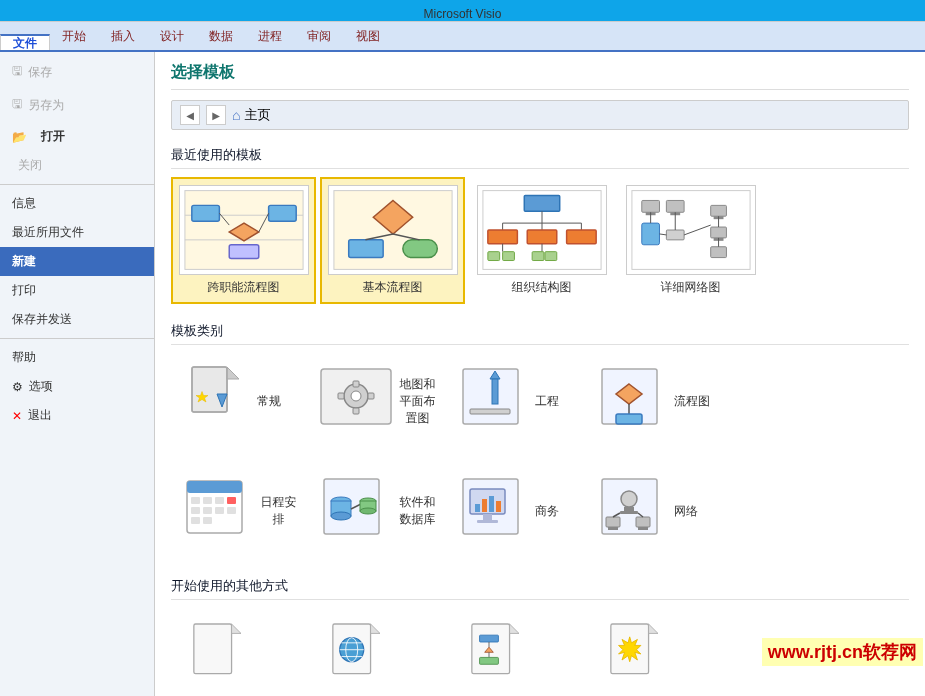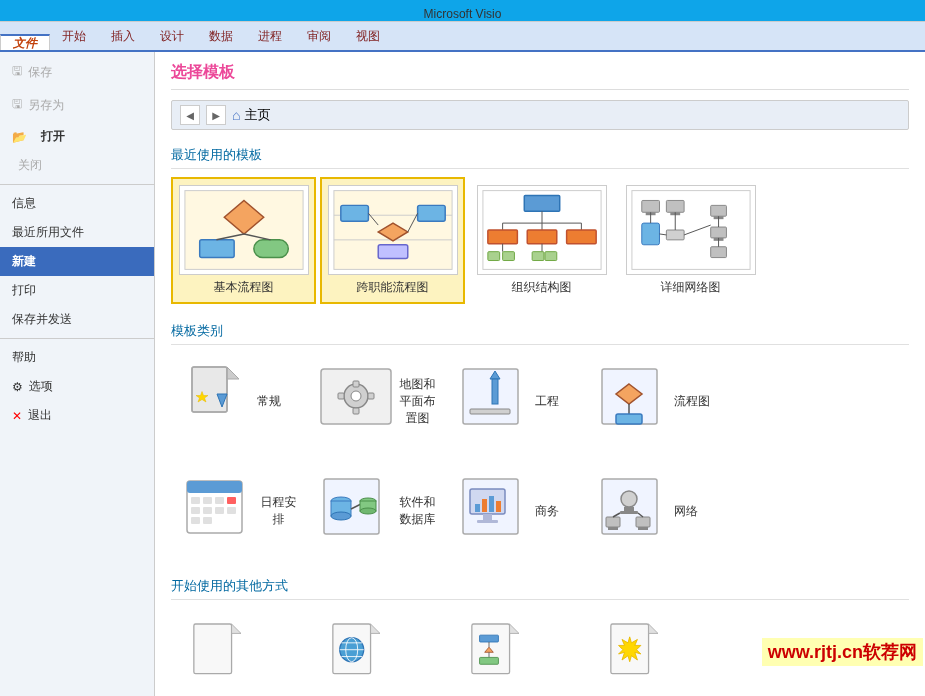--- a/index.html
+++ b/index.html
@@ -38,23 +38,22 @@
       align-items: center;
       border-right: 1px solid transparent;
     }
 
     .ribbon-tab.active {
       background: #fff;
       border-top: 2px solid #4472c4;
       border-left: 1px solid #ccc;
       border-right: 1px solid #ccc;
       margin-top: 12px;
-      color: #c2410c;
+      color: #1d4ed8;
       font-weight: bold;
-      font-style: italic;
     }
 
     
     #main-layout {
       display: flex;
       height: calc(696px - 22px - 28px);
     }
 
     
     #sidebar {
@@ -94,21 +93,21 @@
     #content {
       flex: 1;
       background: #fff;
       overflow-y: auto;
       padding: 10px 16px;
     }
 
     #content-title {
       font-size: 16px;
       font-weight: bold;
-      color: #ec4899;
+      color: #0f766e;
       margin-bottom: 10px;
       border-bottom: 1px solid #ddd;
       padding-bottom: 6px;
     }
 
     
     #nav-bar {
       display: flex;
       align-items: center;
       gap: 6px;
@@ -140,21 +139,21 @@
     }
 
     .nav-home-icon {
       color: #4472c4;
       font-size: 14px;
     }
 
     
     .section-title {
       font-size: 13px;
-      color: #0369a1;
+      color: #0f172a;
       margin-bottom: 8px;
       padding: 4px 0;
       border-bottom: 1px solid #e0e0e0;
     }
 
     
     .template-grid {
       display: flex;
       flex-wrap: wrap;
       gap: 4px;
@@ -309,54 +308,54 @@
     </div>
 
     <div class="section-title">最近使用的模板</div>
     <div class="template-grid">
 
       <div class="template-item highlighted">
         <div class="template-thumb">
           <svg viewBox="0 0 130 90" width="130" height="90">
             <rect x="5" y="5" width="120" height="80" fill="#fff8e1" stroke="#ccc"></rect>
 
-            <polygon points="65,15 85,32 65,49 45,32" fill="#f4a460" stroke="#a0522d" stroke-width="1.5"></polygon>
-
-            <rect x="20" y="55" width="35" height="18" rx="2" fill="#6cb4e4" stroke="#3a7abf" stroke-width="1.5"></rect>
-
-            <rect x="75" y="55" width="35" height="18" rx="9" fill="#82c882" stroke="#4a8f4a" stroke-width="1.5"></rect>
-
-            <line x1="65" y1="49" x2="37" y2="55" stroke="#555" stroke-width="1.5"></line>
-            <line x1="65" y1="49" x2="92" y2="55" stroke="#555" stroke-width="1.5"></line>
-          </svg>
-        </div>
-        <div class="template-label">基本流程图</div>
+            <line x1="5" y1="30" x2="125" y2="30" stroke="#ccc" stroke-width="1"></line>
+            <line x1="5" y1="55" x2="125" y2="55" stroke="#ccc" stroke-width="1"></line>
+
+            <polygon points="65,38 80,47 65,56 50,47" fill="#f4a460" stroke="#a0522d" stroke-width="1.5"></polygon>
+
+            <rect x="12" y="20" width="28" height="16" rx="2" fill="#6cb4e4" stroke="#3a7abf" stroke-width="1.5"></rect>
+
+            <rect x="90" y="20" width="28" height="16" rx="2" fill="#6cb4e4" stroke="#3a7abf" stroke-width="1.5"></rect>
+
+            <line x1="40" y1="28" x2="50" y2="40" stroke="#555" stroke-width="1"></line>
+            <line x1="80" y1="47" x2="90" y2="28" stroke="#555" stroke-width="1"></line>
+
+            <rect x="50" y="60" width="30" height="14" rx="2" fill="#c0c0ff" stroke="#6666cc" stroke-width="1.5"></rect>
+          </svg>
+        </div>
+        <div class="template-label">跨职能流程图</div>
       </div>
 
       <div class="template-item highlighted">
         <div class="template-thumb">
           <svg viewBox="0 0 130 90" width="130" height="90">
             <rect x="5" y="5" width="120" height="80" fill="#fff8e1" stroke="#ccc"></rect>
 
-            <line x1="5" y1="30" x2="125" y2="30" stroke="#ccc" stroke-width="1"></line>
-            <line x1="5" y1="55" x2="125" y2="55" stroke="#ccc" stroke-width="1"></line>
-
-            <polygon points="65,38 80,47 65,56 50,47" fill="#f4a460" stroke="#a0522d" stroke-width="1.5"></polygon>
-
-            <rect x="12" y="20" width="28" height="16" rx="2" fill="#6cb4e4" stroke="#3a7abf" stroke-width="1.5"></rect>
-
-            <rect x="90" y="20" width="28" height="16" rx="2" fill="#6cb4e4" stroke="#3a7abf" stroke-width="1.5"></rect>
-
-            <line x1="40" y1="28" x2="50" y2="40" stroke="#555" stroke-width="1"></line>
-            <line x1="80" y1="47" x2="90" y2="28" stroke="#555" stroke-width="1"></line>
-
-            <rect x="50" y="60" width="30" height="14" rx="2" fill="#c0c0ff" stroke="#6666cc" stroke-width="1.5"></rect>
-          </svg>
-        </div>
-        <div class="template-label">跨职能流程图</div>
+            <polygon points="65,15 85,32 65,49 45,32" fill="#f4a460" stroke="#a0522d" stroke-width="1.5"></polygon>
+
+            <rect x="20" y="55" width="35" height="18" rx="2" fill="#6cb4e4" stroke="#3a7abf" stroke-width="1.5"></rect>
+
+            <rect x="75" y="55" width="35" height="18" rx="9" fill="#82c882" stroke="#4a8f4a" stroke-width="1.5"></rect>
+
+            <line x1="65" y1="49" x2="37" y2="55" stroke="#555" stroke-width="1.5"></line>
+            <line x1="65" y1="49" x2="92" y2="55" stroke="#555" stroke-width="1.5"></line>
+          </svg>
+        </div>
+        <div class="template-label">基本流程图</div>
       </div>
 
       <div class="template-item">
         <div class="template-thumb">
           <svg viewBox="0 0 130 90" width="130" height="90">
             <rect x="5" y="5" width="120" height="80" fill="#fff" stroke="#ccc"></rect>
 
             <rect x="47" y="10" width="36" height="16" rx="1" fill="#5b9bd5" stroke="#2e74b5" stroke-width="1.5"></rect>
 
             <line x1="65" y1="26" x2="65" y2="38" stroke="#555" stroke-width="1"></line>

